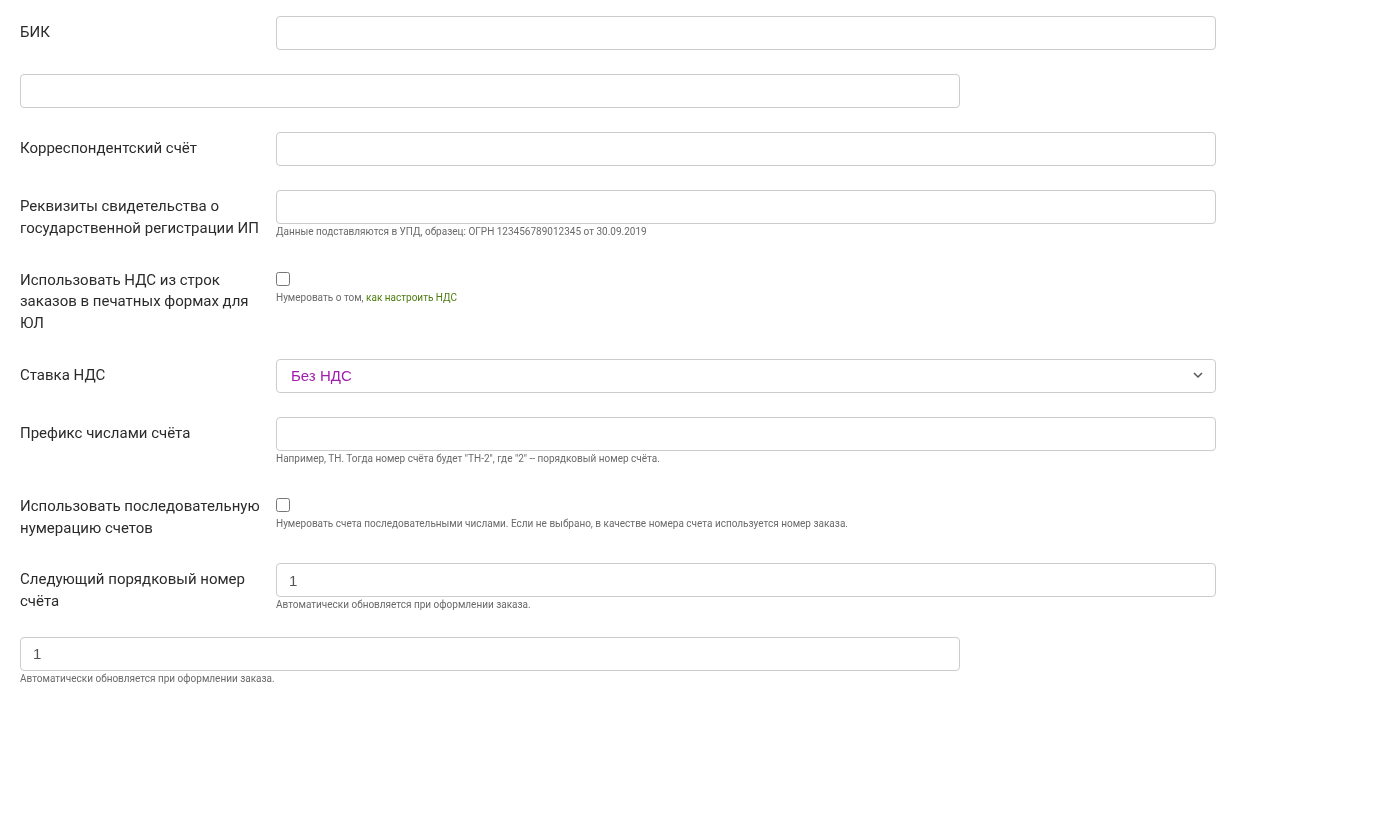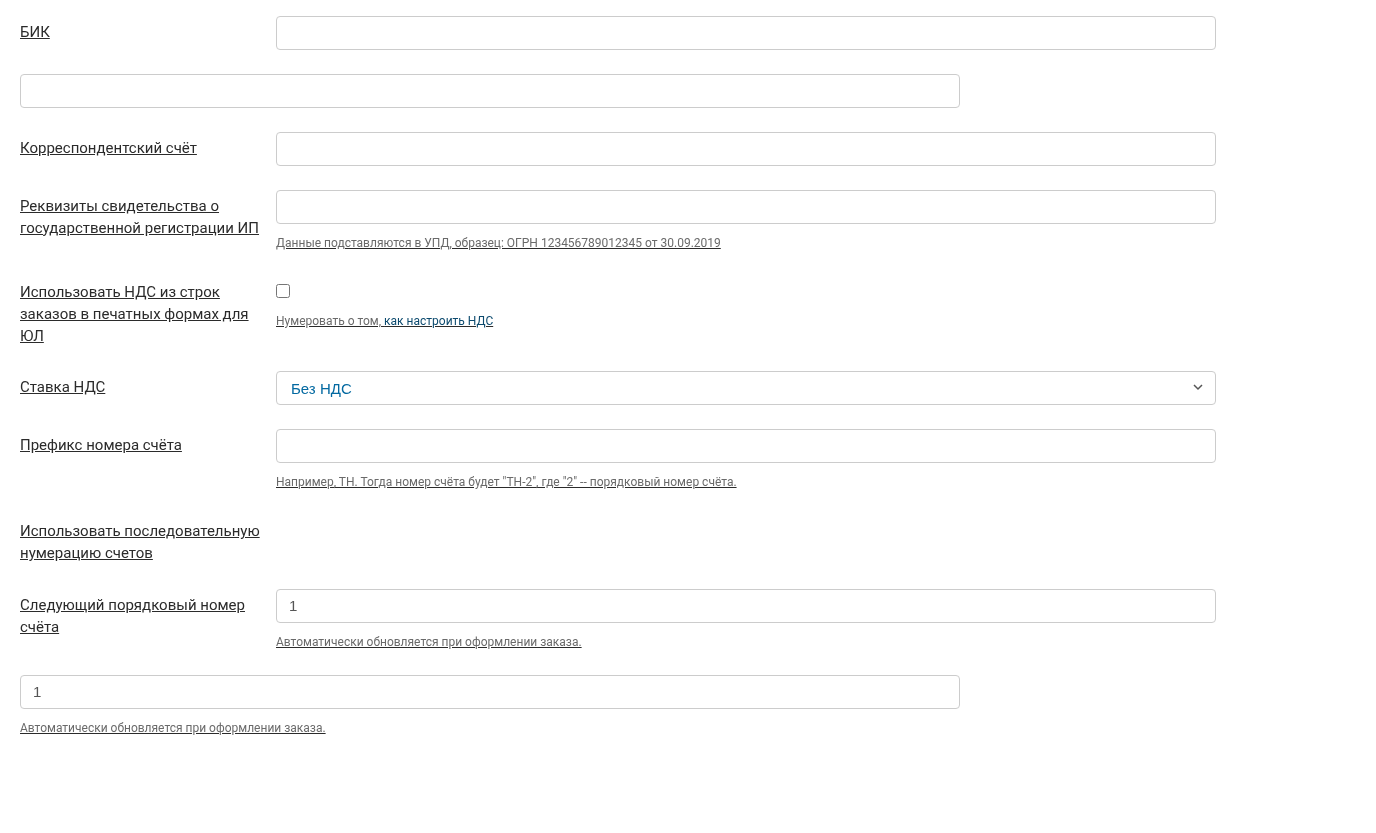--- a/index.html
+++ b/index.html
@@ -7,21 +7,20 @@
     font-family: -apple-system, BlinkMacSystemFont, "Segoe UI", Roboto, "Helvetica Neue", Arial, sans-serif;
     font-size: 15px;
     color: #2b2b2b;
     background: #fff;
     padding: 16px 20px;
   }
   .form-row {
     display: flex;
     align-items: flex-start;
     margin-bottom: 24px;
-    text-decoration: underline;
   }
   .form-label {
     width: 256px;
     flex-shrink: 0;
     padding-top: 6px;
     color: #2b2b2b;
     font-size: 15px;
     line-height: 1.45;
   }
   .form-control-wrap {
@@ -38,48 +37,47 @@
     color: #555;
     background: #fff;
   }
   .select-input {
     width: 100%;
     height: 34px;
     border: 1px solid #ccc;
     border-radius: 4px;
     padding: 4px 30px 4px 14px;
     font-size: 15px;
-    color: #0369a1;
+    color: #a21caf;
     background: #fff;
     appearance: none;
     -webkit-appearance: none;
     -moz-appearance: none;
   }
   .select-wrap { position: relative; }
   .select-chevron {
     position: absolute;
     right: 12px;
     top: 50%;
     transform: translateY(-50%);
     pointer-events: none;
     color: #555;
   }
   .checkbox-input {
     width: 14px;
     height: 14px;
     margin-top: 8px;
   }
   .help-text {
-    margin-top: 10px;
-    font-size: 12px;
+    font-size: 10px;
     color: #6a6a6a;
     line-height: 1.5;
   }
   .help-link {
-    color: #0c4a6e;
+    color: #4d7c0f;
     text-decoration: none;
   }
   .help-line-break { display: block; }
 </style>
 </head>
 <body>
 
 <div class="form-row">
   <div class="form-label">БИК</div>
   <div class="form-control-wrap">
@@ -128,29 +126,33 @@
       <span class="select-chevron">
         <svg width="12" height="12" viewBox="0 0 12 12">
             <path d="M2 4 L6 8 L10 4" fill="none" stroke="#555" stroke-width="1.5"></path>
           </svg>
       </span>
     </div>
   </div>
 </div>
 
 <div class="form-row">
-  <div class="form-label">Префикс номера счёта</div>
+  <div class="form-label">Префикс числами счёта</div>
   <div class="form-control-wrap">
     <input type="text" class="text-input" value="" style="">
     <div class="help-text">Например, ТН. Тогда номер счёта будет "ТН-2", где "2" -- порядковый номер счёта.</div>
   </div>
 </div>
 
 <div class="form-row">
   <div class="form-label">Использовать последовательную нумерацию счетов</div>
+  <div class="form-control-wrap">
+    <input type="checkbox" class="checkbox-input" style="">
+    <div class="help-text">Нумеровать счета последовательными числами. Если не выбрано, в качестве номера счета используется номер заказа.</div>
+  </div>
 </div>
 
 <div class="form-row">
   <div class="form-label">Следующий порядковый номер счёта</div>
   <div class="form-control-wrap">
     <input type="text" class="text-input" value="1" style="">
     <div class="help-text">
       <span class="help-line-break">Автоматически обновляется при оформлении заказа.</span>
     </div>
   </div>

